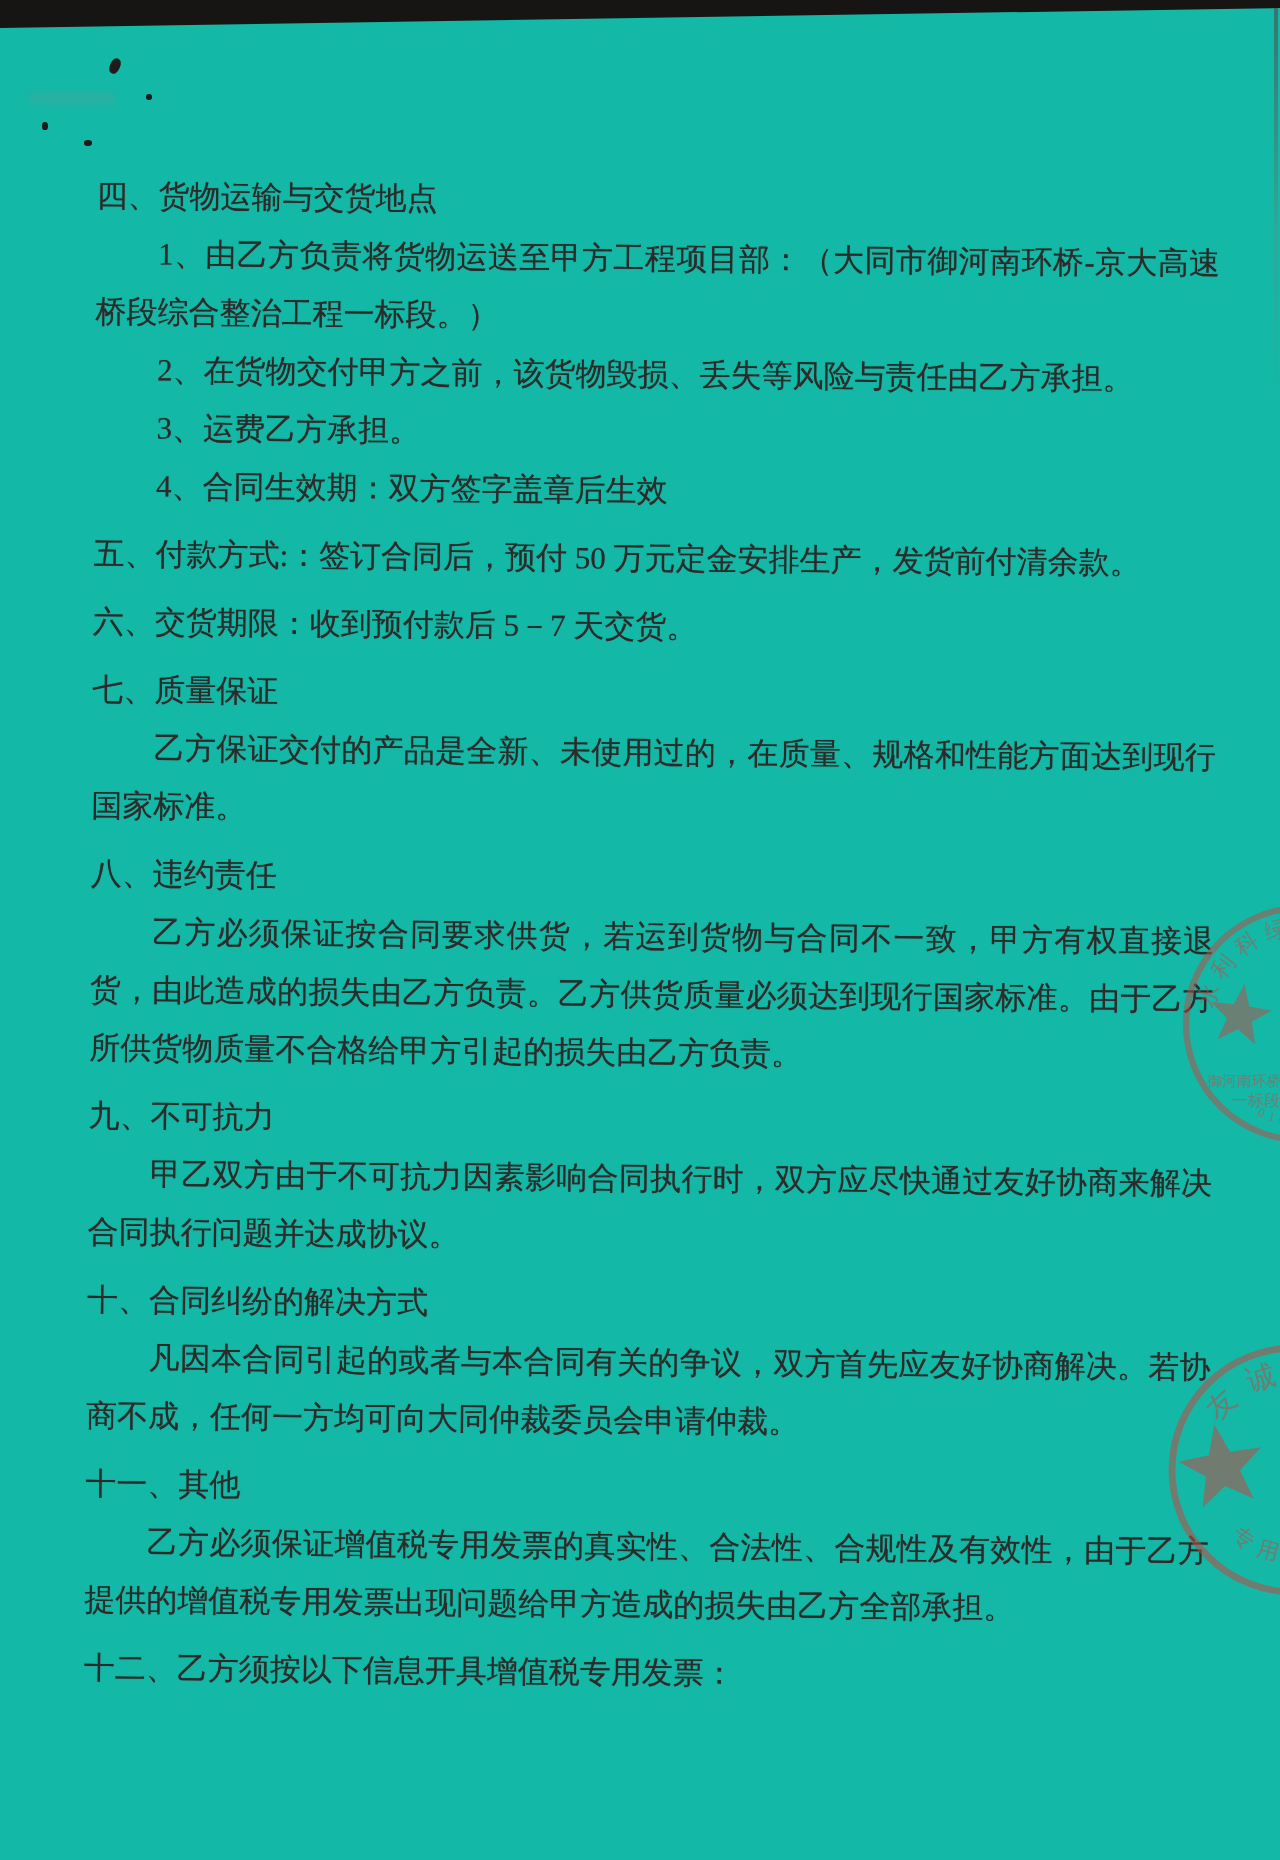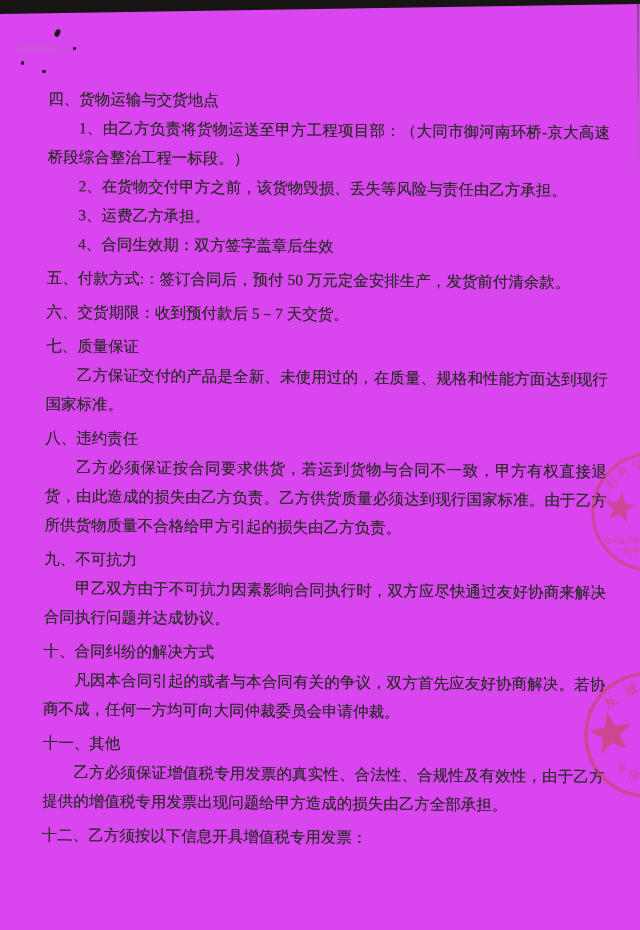--- a/index.html
+++ b/index.html
@@ -1,21 +1,21 @@
 <!DOCTYPE html>
 <html><head>
 <meta charset="utf-8">
 <style>
   html,body{margin:0;padding:0;}
   body{
     width:640px;height:930px;position:relative;overflow:hidden;
     background:#fcfcfa;
     font-family:"Liberation Serif","DejaVu Serif",serif;
   }
-  .page{position:absolute;inset:0;background:#d946ef;}
+  .page{position:absolute;inset:0;background:#14b8a6;}
   
   .top-band{
     position:absolute;left:0;top:0;width:640px;height:16px;
     background:#161514;
     clip-path:polygon(0 0,640px 0,640px 4px,0 14px);
   }
   
   .edge-shadow{
     position:absolute;right:1px;top:4px;width:2px;height:195px;
     background:linear-gradient(180deg,rgba(75,75,75,.6),rgba(120,120,120,.28) 55%,rgba(150,150,150,0));

